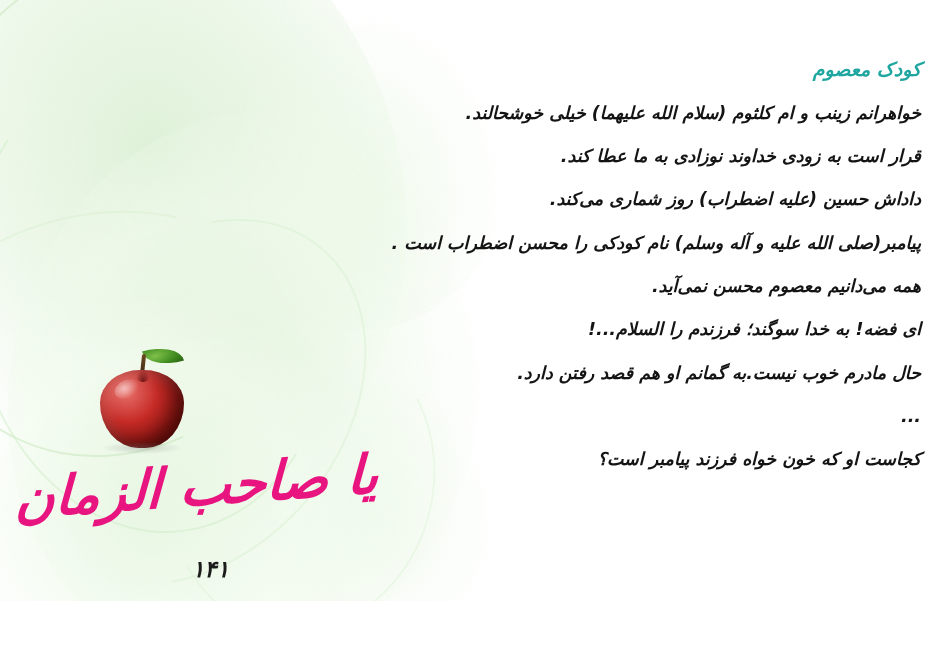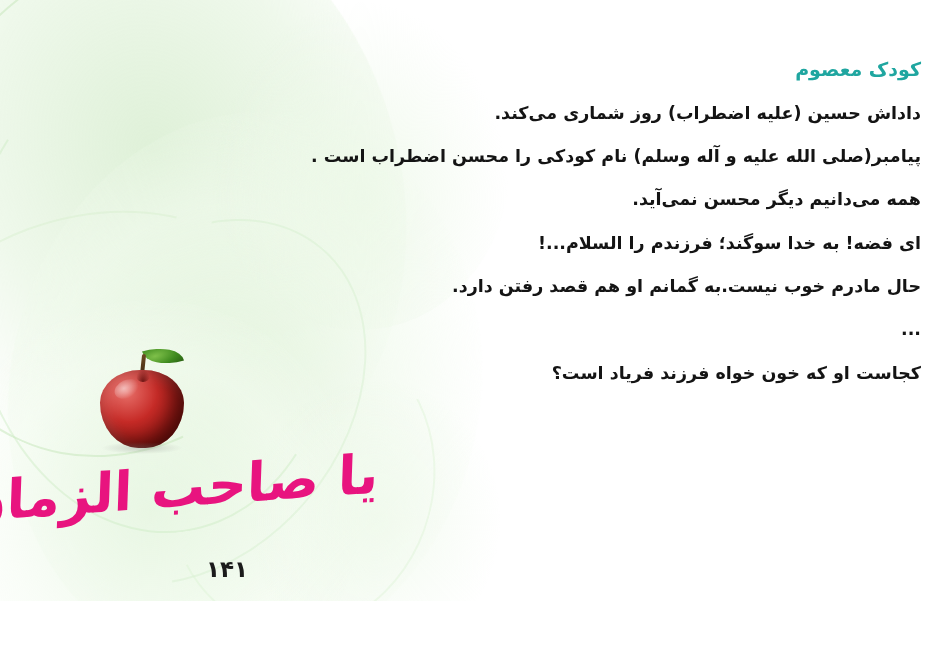--- a/index.html
+++ b/index.html
@@ -13,20 +13,21 @@
     background: #ffffff;
     font-family: "DejaVu Sans", sans-serif;
   }
 
   #page {
     position: relative;
     width: 945px;
     height: 601px;
     background: #ffffff;
     overflow: hidden;
+    font-style: italic;
   }
 
   
   .bg-layer {
     position: absolute;
     inset: 0;
     pointer-events: none;
   }
   .swirl {
     position: absolute;
@@ -181,21 +182,21 @@
   .calligraphy .swash {
     display: block;
     transform: skewX(-6deg);
   }
 
   .page-number {
     position: absolute;
     left: 192px;
     top: 556px;
     width: 70px;
-    text-align: center;
+    text-align: left;
     color: #1b1b1b;
     font-size: 23px;
     font-weight: bold;
     direction: rtl;
   }
 </style>
 </head>
 <body>
 
 <div id="page">
@@ -209,27 +210,29 @@
     <div class="ribbon r1"></div>
     <div class="ribbon r2"></div>
     <div class="ribbon r3"></div>
     <div class="ribbon r4"></div>
     <div class="ribbon r5"></div>
   </div>
 
   <div class="text-column">
     <h1 class="doc-title">کودک معصوم</h1>
 
+    <p class="para">خواهرانم زینب و ام کلثوم (سلام الله علیهما) خیلی خوشحالند.</p>
+    <p class="para">قرار است به زودی خداوند نوزادی به ما عطا کند.</p>
     <p class="para">داداش حسین (علیه اضطراب) روز شماری می‌کند.</p>
     <p class="para">پیامبر(صلی الله علیه و آله وسلم) نام کودکی را محسن اضطراب است .</p>
-    <p class="para">همه می‌دانیم دیگر محسن نمی‌آید.</p>
+    <p class="para">همه می‌دانیم معصوم محسن نمی‌آید.</p>
     <p class="para">ای فضه! به خدا سوگند؛ فرزندم را السلام...!</p>
     <p class="para">حال مادرم خوب نیست.به گمانم او هم قصد رفتن دارد.</p>
     <p class="para">...</p>
-    <p class="para">کجاست او که خون خواه فرزند فریاد است؟</p>
+    <p class="para">کجاست او که خون خواه فرزند پیامبر است؟</p>
   </div>
 
   <div class="apple-wrap">
     <div class="apple-leaf"></div>
     <div class="apple-stem"></div>
     <div class="apple-body"></div>
     <div class="apple-cleft"></div>
     <div class="apple-shadow"></div>
   </div>
 

